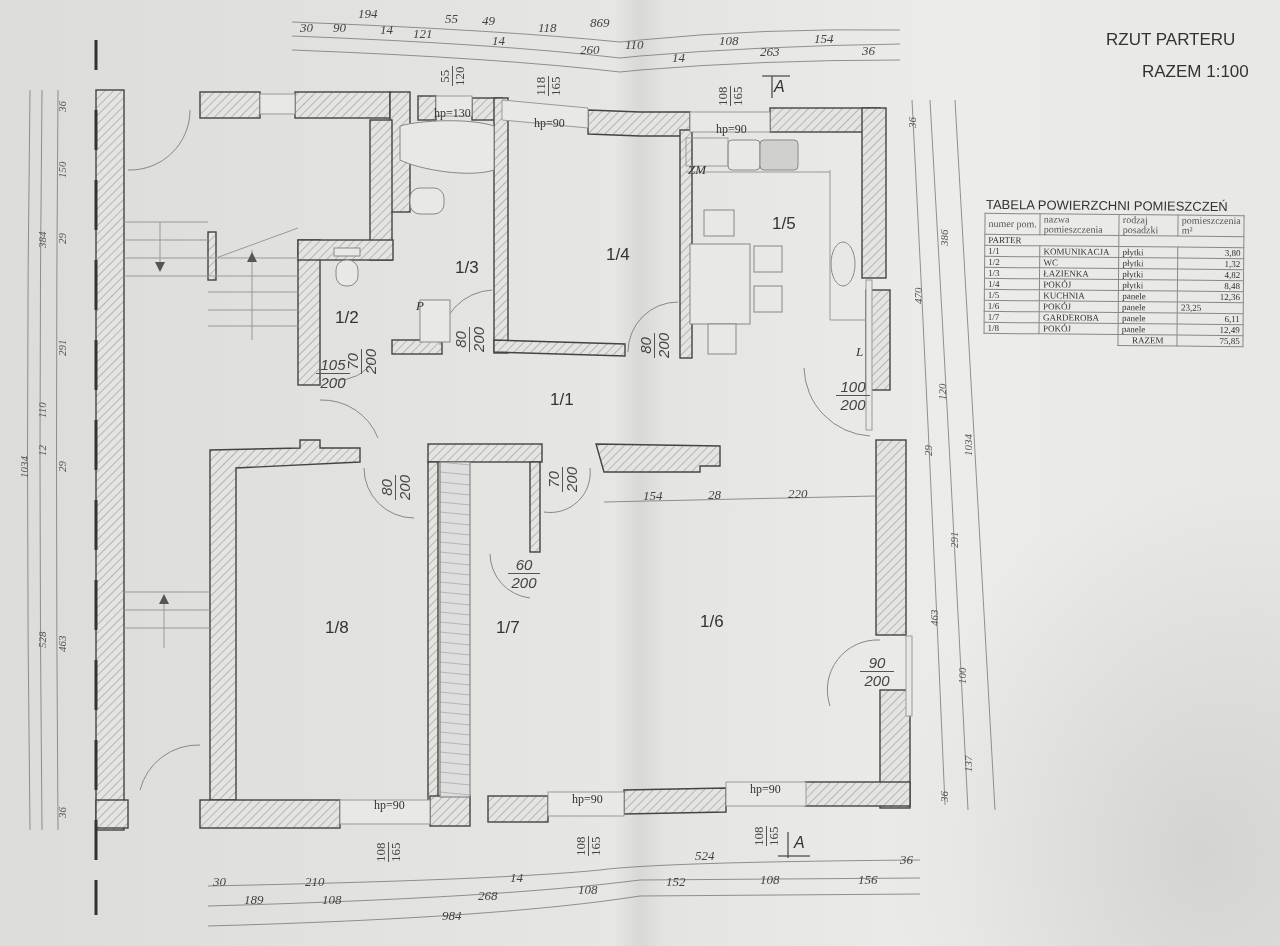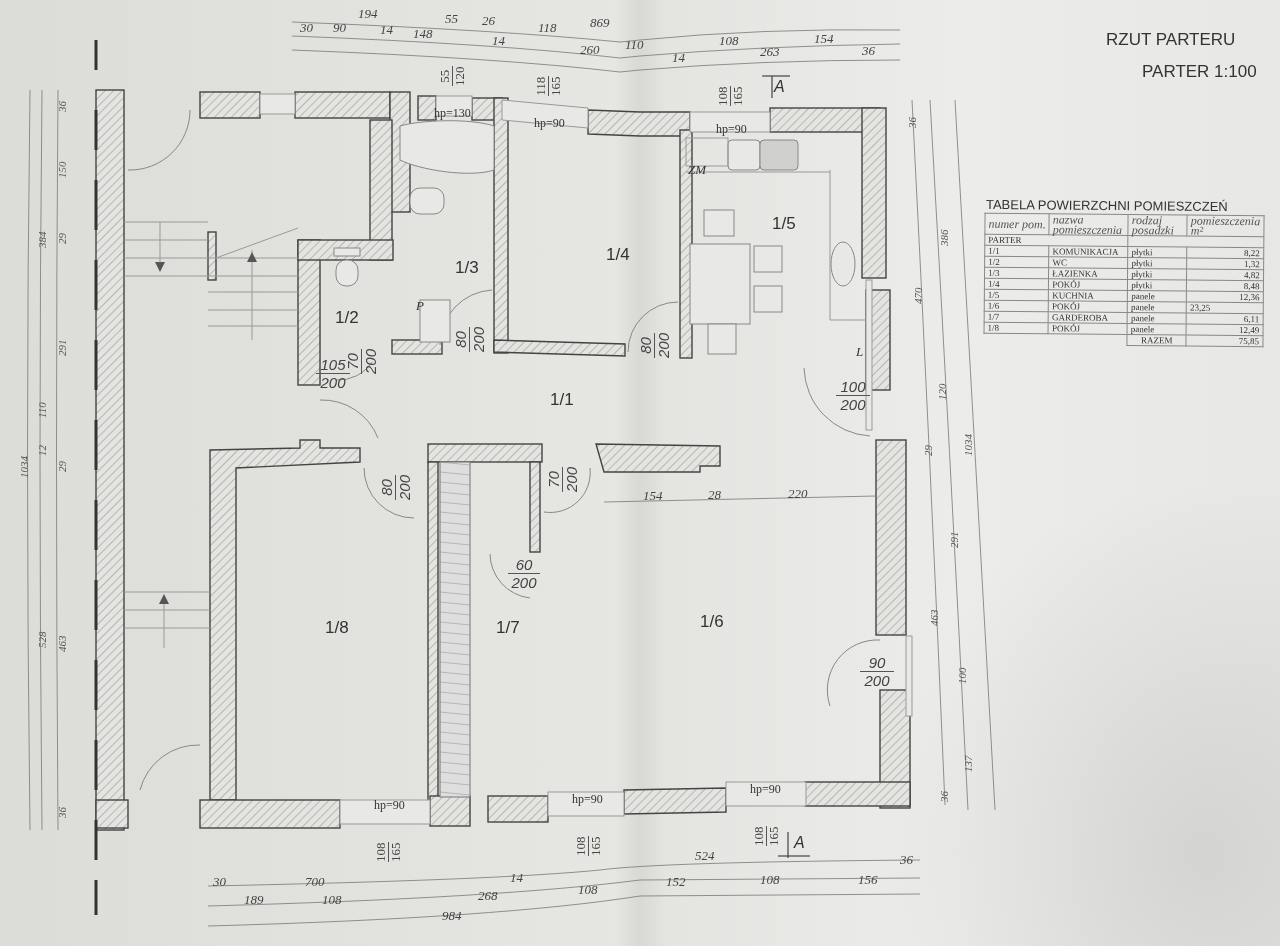--- a/index.html
+++ b/index.html
@@ -15,21 +15,21 @@
   .frac span{display:block;}
   .frac .n{border-bottom:1px solid #555;}
   .vfrac{position:absolute;transform:rotate(-90deg);transform-origin:left top;font-size:15px;font-style:italic;color:#444;line-height:17px;text-align:center;}
   .vfrac span{display:block;}
   .vfrac .n{border-bottom:1px solid #555;}
   .hp{font-family:"Liberation Serif",serif;font-size:12px;color:#333;}
   .title{font-size:17px;color:#333;}
   .tbl-title{font-size:13px;color:#333;}
   table.rooms{position:absolute;left:984px;top:214px;border-collapse:collapse;font-family:"Liberation Serif",serif;font-size:9px;color:#333;transform:rotate(0.5deg);}
   table.rooms td{border:1px solid #888;padding:0 3px;height:10px;line-height:10px;}
-  table.rooms .hd td{font-size:12px;height:20px;color:#555;font-style:italic;}
+  table.rooms .hd td{font-size:10px;height:20px;color:#555;}
   .vtxt{position:absolute;transform:rotate(-90deg);transform-origin:left top;font-family:"Liberation Serif",serif;font-style:italic;font-size:11px;color:#555;white-space:nowrap;}
 </style>
 </head>
 <body>
 
 <div class="paper"></div>
 <div class="shade"></div>
 
 <svg width="1280" height="946" viewBox="0 0 1280 946">
   <defs>
@@ -185,40 +185,40 @@
       <path d="M42,90 Q38,450 42,830"></path>
       <path d="M58,90 Q55,450 58,830"></path>
     <path d="M912,100 Q930,450 945,805"></path>
       <path d="M930,100 Q950,450 968,810"></path>
       <path d="M955,100 Q975,450 995,810"></path>
     <line x1="604" y1="502" x2="876" y2="496"></line>
   </g>
 </svg>
 
 <div class="t title" style="left:1106px;top:30px;">RZUT PARTERU</div>
-<div class="t title" style="left:1142px;top:62px;">PARTER 1:100</div>
+<div class="t title" style="left:1142px;top:62px;">RAZEM 1:100</div>
 
 <div class="t tbl-title" style="left:986px;top:198px;transform:rotate(0.5deg);">TABELA POWIERZCHNI POMIESZCZEŃ</div>
 <table class="rooms">
   <tbody>
       <tr class="hd">
     <td>numer pom.</td>
     <td style="width:72px">nazwa pomieszczenia</td>
     <td style="width:52px">rodzaj posadzki</td>
     <td style="width:52px">pomieszczenia m²</td>
   </tr>
   <tr>
         <td colspan="2">PARTER</td>
         <td colspan="2"></td>
       </tr>
   <tr>
         <td>1/1</td>
         <td>KOMUNIKACJA</td>
         <td>płytki</td>
-        <td style="text-align:right">8,22</td>
+        <td style="text-align:right">3,80</td>
       </tr>
   <tr>
         <td>1/2</td>
         <td>WC</td>
         <td>płytki</td>
         <td style="text-align:right">1,32</td>
       </tr>
   <tr>
         <td>1/3</td>
         <td>ŁAZIENKA</td>
@@ -342,38 +342,38 @@
   </div>
 
 <div class="t" style="left:774px;top:78px;font-size:16px;font-style:italic;">A</div>
 <div class="t" style="left:794px;top:834px;font-size:16px;font-style:italic;">A</div>
 <div class="t" style="left:688px;top:162px;font-family:'Liberation Serif',serif;font-style:italic;font-size:13px;">ZM</div>
 <div class="t" style="left:856px;top:344px;font-family:'Liberation Serif',serif;font-style:italic;font-size:13px;">L</div>
 <div class="t" style="left:416px;top:298px;font-family:'Liberation Serif',serif;font-style:italic;font-size:13px;">P</div>
 
 <div class="t dim" style="left:358px;top:6px;">194</div>
 <div class="t dim" style="left:445px;top:11px;">55</div>
-<div class="t dim" style="left:482px;top:13px;">26</div>
+<div class="t dim" style="left:482px;top:13px;">49</div>
 <div class="t dim" style="left:538px;top:20px;">118</div>
 <div class="t dim" style="left:590px;top:15px;">869</div>
 <div class="t dim" style="left:300px;top:20px;">30</div>
 <div class="t dim" style="left:333px;top:20px;">90</div>
 <div class="t dim" style="left:380px;top:22px;">14</div>
-<div class="t dim" style="left:413px;top:26px;">148</div>
+<div class="t dim" style="left:413px;top:26px;">121</div>
 <div class="t dim" style="left:492px;top:33px;">14</div>
 <div class="t dim" style="left:580px;top:42px;">260</div>
 <div class="t dim" style="left:625px;top:37px;">110</div>
 <div class="t dim" style="left:672px;top:50px;">14</div>
 <div class="t dim" style="left:719px;top:33px;">108</div>
 <div class="t dim" style="left:760px;top:44px;">263</div>
 <div class="t dim" style="left:814px;top:31px;">154</div>
 <div class="t dim" style="left:862px;top:43px;">36</div>
 
 <div class="t dim" style="left:213px;top:874px;">30</div>
-<div class="t dim" style="left:305px;top:874px;">700</div>
+<div class="t dim" style="left:305px;top:874px;">210</div>
 <div class="t dim" style="left:510px;top:870px;">14</div>
 <div class="t dim" style="left:695px;top:848px;">524</div>
 <div class="t dim" style="left:900px;top:852px;">36</div>
 <div class="t dim" style="left:244px;top:892px;">189</div>
 <div class="t dim" style="left:322px;top:892px;">108</div>
 <div class="t dim" style="left:478px;top:888px;">268</div>
 <div class="t dim" style="left:578px;top:882px;">108</div>
 <div class="t dim" style="left:666px;top:874px;">152</div>
 <div class="t dim" style="left:760px;top:872px;">108</div>
 <div class="t dim" style="left:858px;top:872px;">156</div>

